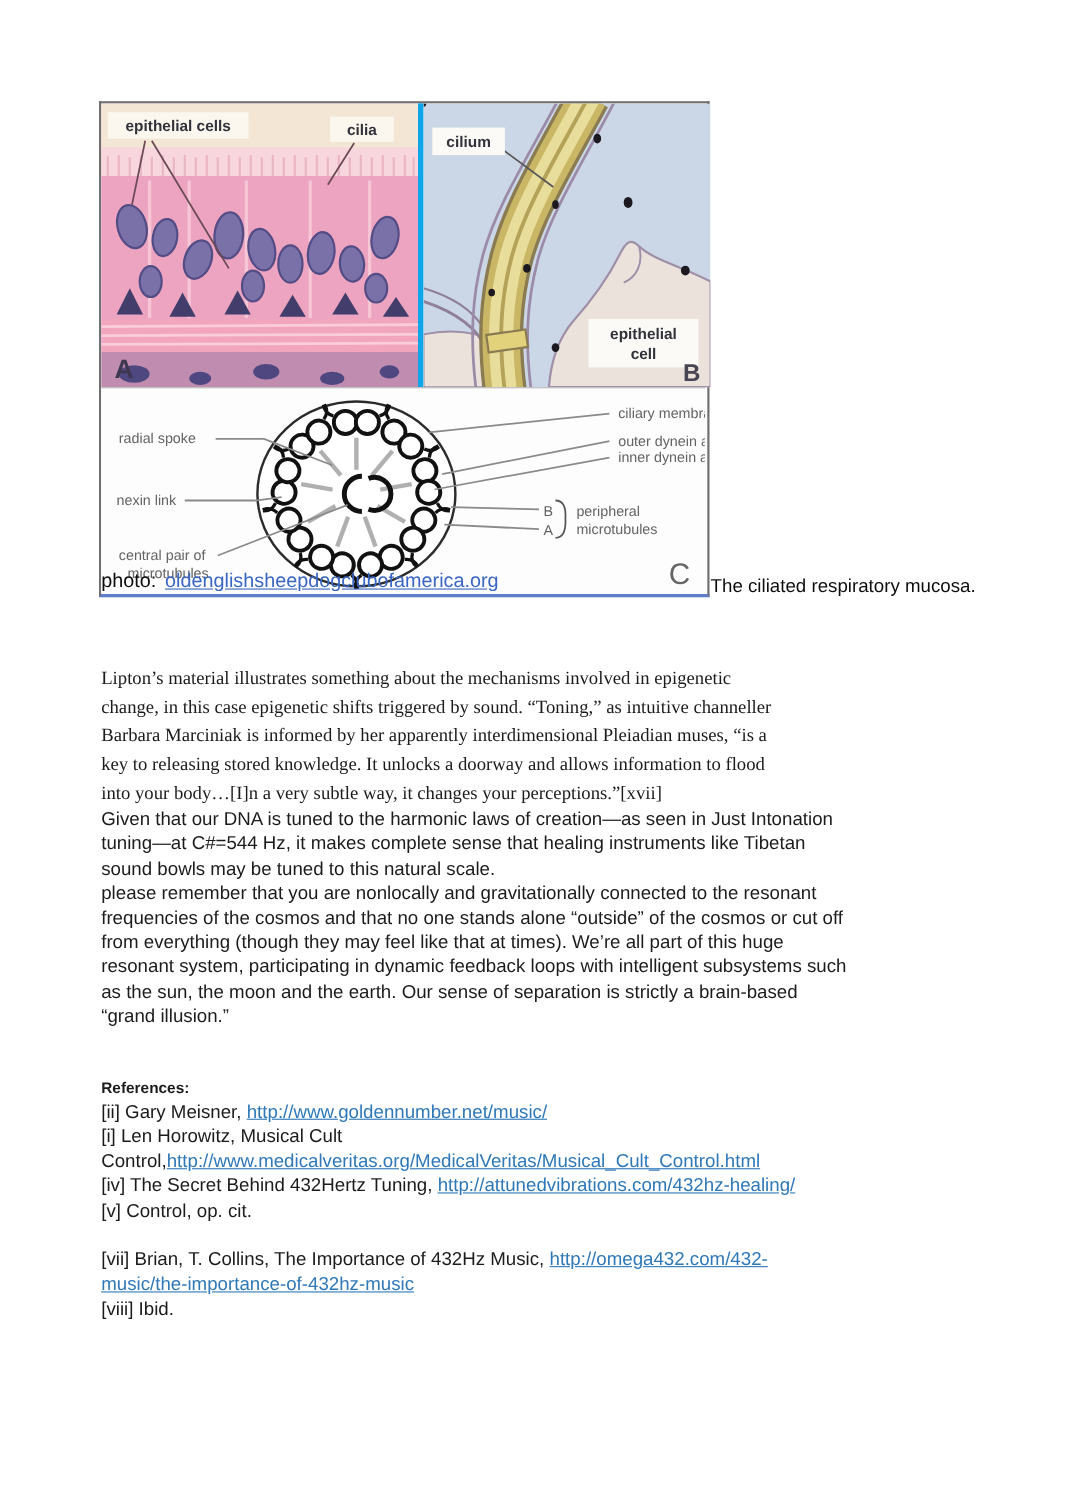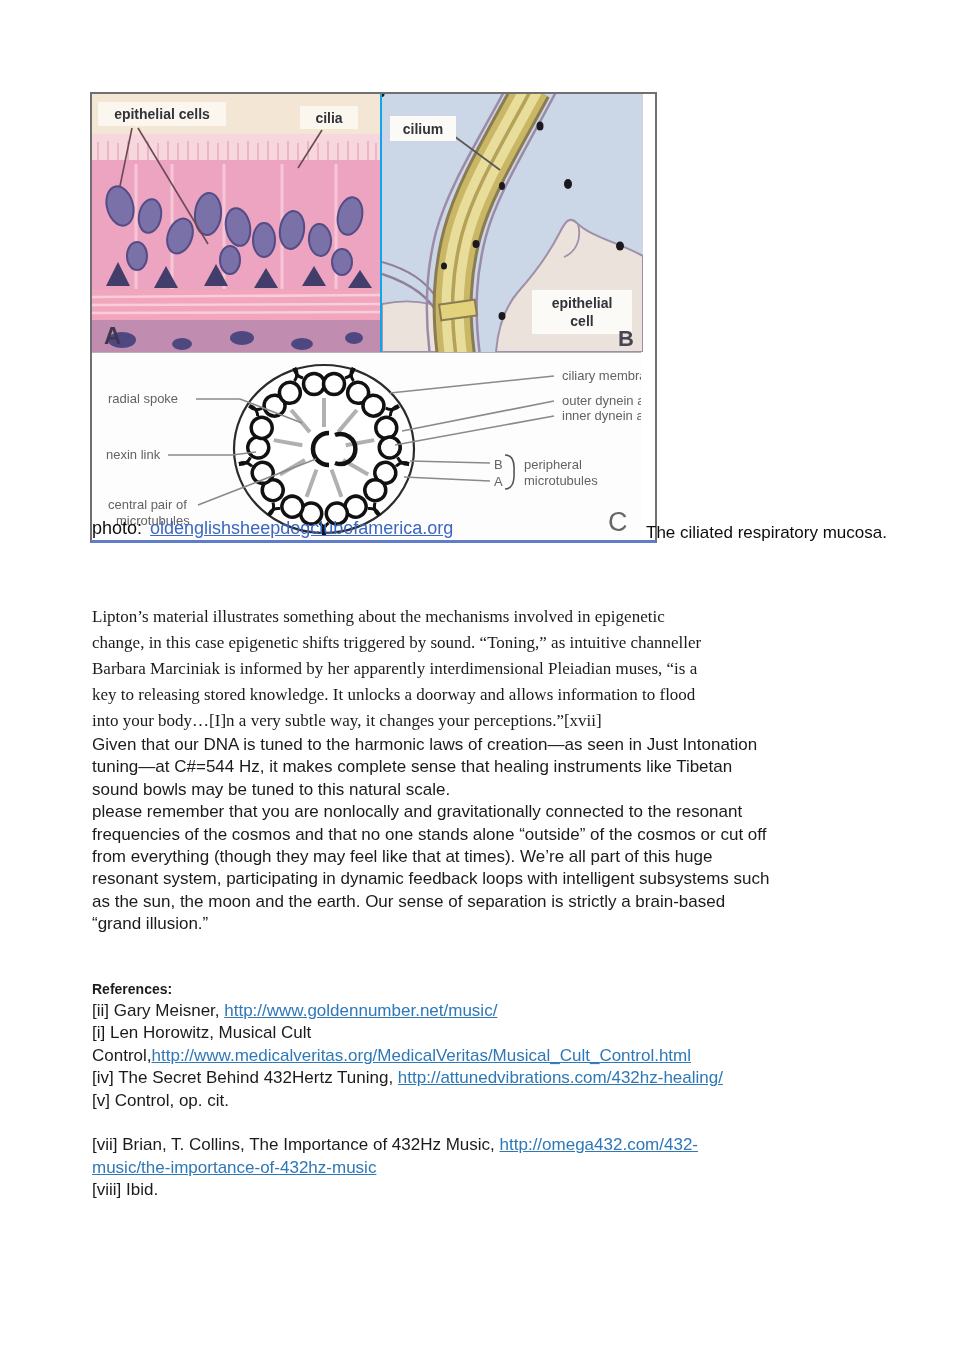--- a/index.html
+++ b/index.html
@@ -1,24 +1,24 @@
 <!DOCTYPE html>
 <html><head>
 <meta charset="utf-8">
 <style>
   html,body{margin:0;padding:0;background:#ffffff;}
   .page{position:relative;width:968px;height:1368px;background:#ffffff;overflow:hidden;
         font-family:"Liberation Sans",sans-serif;color:#1b1b1b;}
 
   
   .figure{position:absolute;left:90px;top:92px;width:551px;height:446px;
-          border:2px solid #707070;border-bottom:3px solid #5f7dc8;background:#fff;padding-left:12px;}
+          border:2px solid #707070;border-bottom:3px solid #5f7dc8;background:#fff;}
   .panel{position:absolute;overflow:hidden;}
   .panel-a{left:0;top:0;width:288px;height:258px;}
-  .panel-b{left:288px;top:0;width:261px;height:292px;border-left:2px solid #0ea5e9;}
+  .panel-b{left:288px;top:0;width:261px;height:292px;border-left:5px solid #0ea5e9;}
   .panel-c{left:0;top:258px;width:549px;height:186px;border-top:1px solid #b5b5b5;background:#fdfdfd;}
   .panel svg{display:block;}
 
   .fig-caption{position:absolute;left:646px;top:523px;font-size:17px;color:#0d0d0d;}
   .credit{position:absolute;left:92px;top:518px;font-size:18px;color:#0d0d0d;}
   .credit a{color:#3a66c4;text-decoration:underline;margin-left:3px;}
 
   
   .body{position:absolute;left:92px;top:604px;width:805px;}
   .para{margin:0;white-space:pre-wrap;font-size:17px;}

